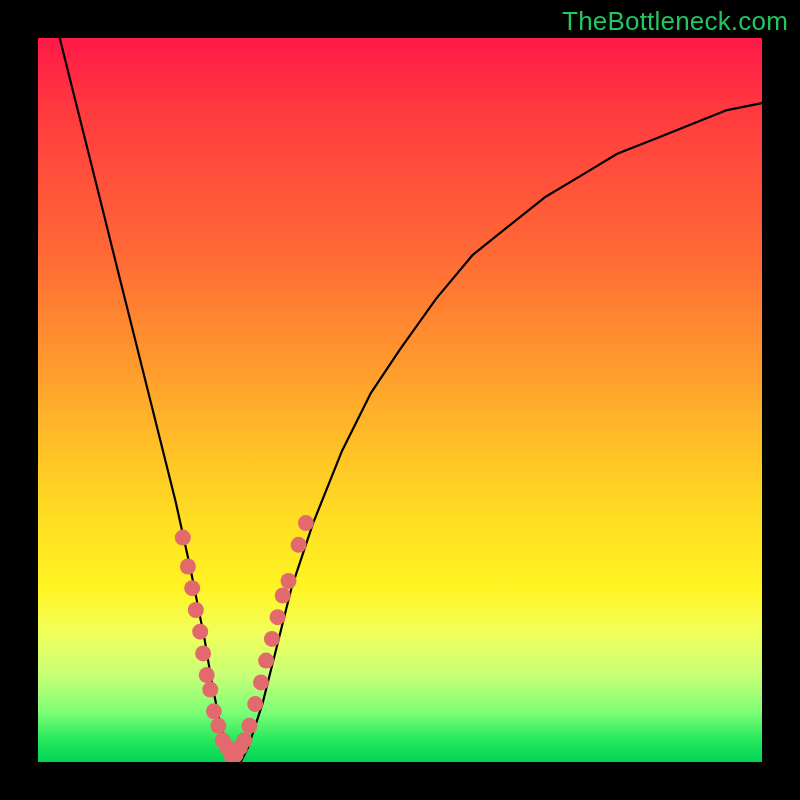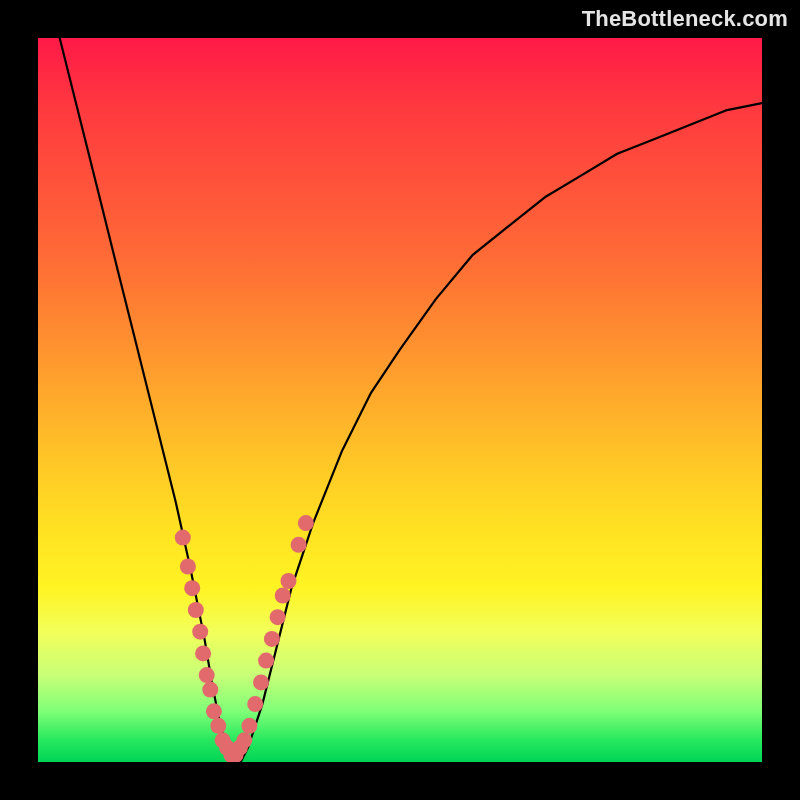--- a/index.html
+++ b/index.html
@@ -46,23 +46,23 @@
     position: absolute;
     left: 38px;
     top: 38px;
     width: 724px;
     height: 724px;
   }
   .watermark {
     position: absolute;
     top: 6px;
     right: 12px;
-    color: #e5e5e5;
-    font-size: 22px;
-    font-weight: 700;
+    color: #22c55e;
+    font-size: 26px;
+    font-weight: 400;
     letter-spacing: 0.2px;
   }
 </style>
 </head>
 <body>
 
 <div class="frame">
   <div class="plot-area"></div>
 
   <svg class="plot-svg" viewBox="0 0 724 724" preserveAspectRatio="none">

